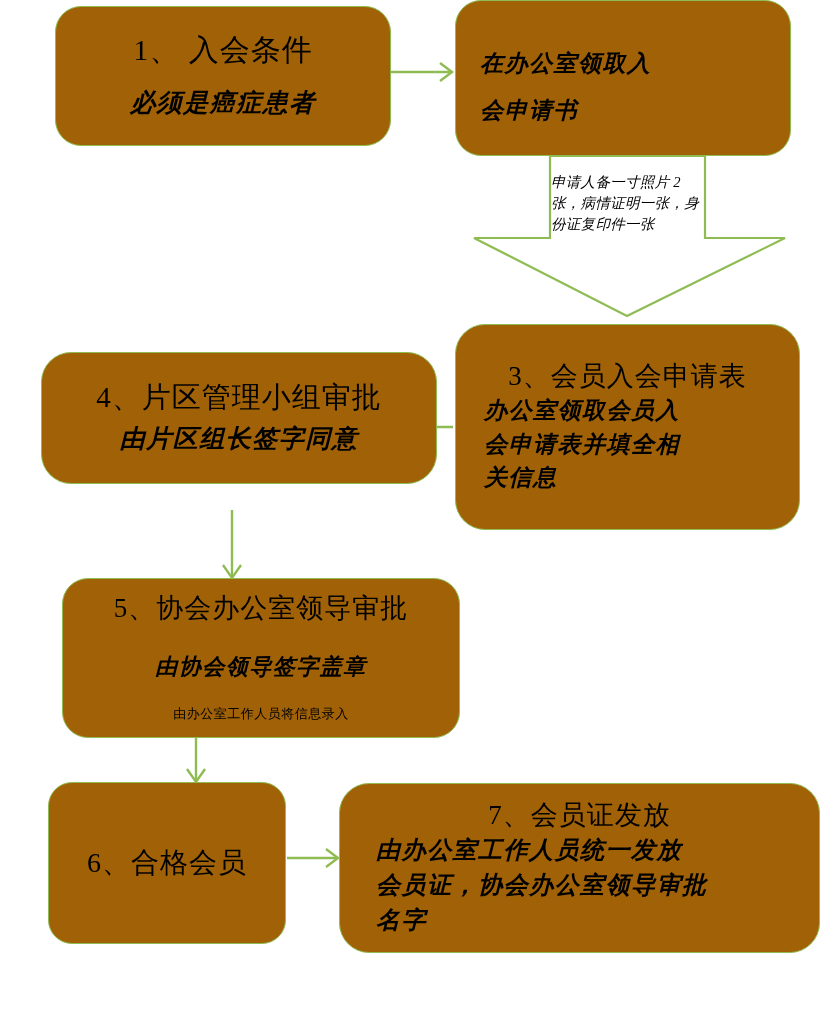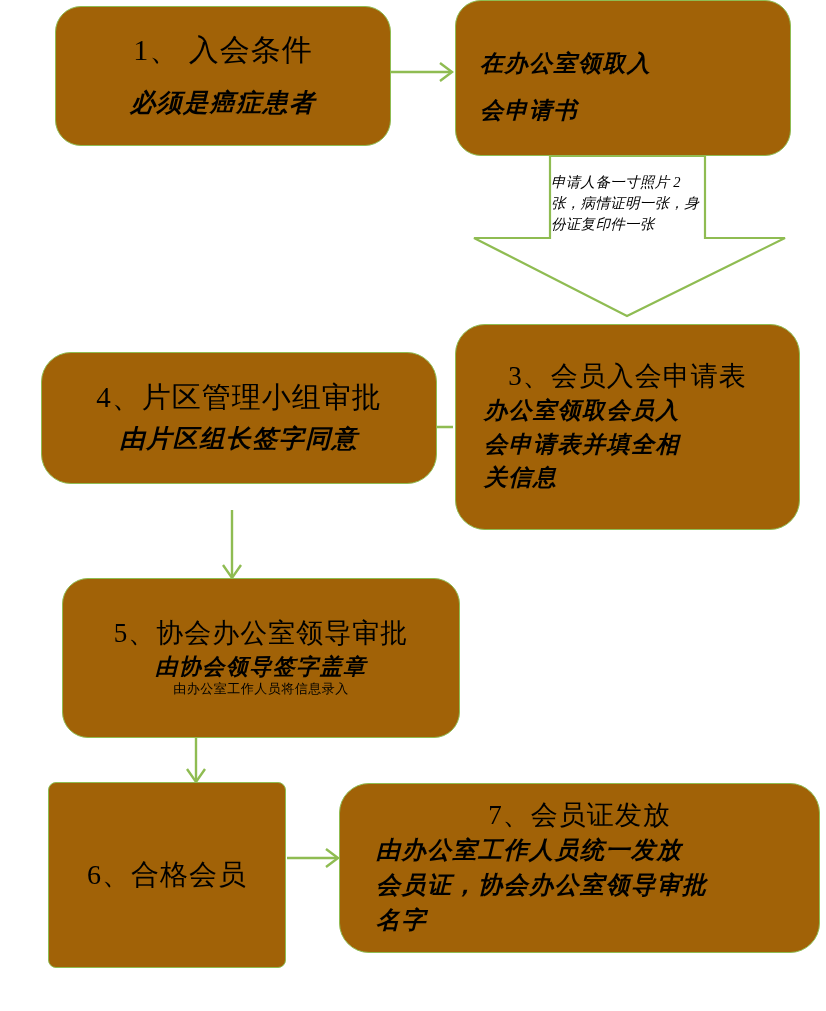--- a/index.html
+++ b/index.html
@@ -53,22 +53,22 @@
     font-size: 13px;
     line-height: 1.3;
     letter-spacing: 0.5px;
   }
 
   
   #node-1 { left: 55px;  top: 6px;   width: 336px; height: 140px; }
   #node-2 { left: 455px; top: 0px;   width: 336px; height: 156px; }
   #node-3 { left: 455px; top: 324px; width: 345px; height: 206px; border-radius: 30px; }
   #node-4 { left: 5px;   top: 352px; width: 396px; height: 132px; border-radius: 30px; margin-left: 36px; }
-  #node-5 { left: 62px;  top: 578px; width: 398px; height: 160px; border-radius: 26px; }
-  #node-6 { left: 48px;  top: 782px; width: 238px; height: 186px; border-radius: 8px; }
+  #node-5 { left: 62px;  top: 578px; width: 398px; height: 160px; border-radius: 26px; gap: 25px; }
+  #node-6 { left: 48px;  top: 782px; width: 238px; height: 162px; border-radius: 24px; }
   #node-7 { left: 339px; top: 783px; width: 481px; height: 170px; border-radius: 30px; }
 
   #node-1 .title-line { font-size: 30px; }
   #node-1 .body-line  { font-size: 25px; margin-top: 20px; }
 
   #node-2 .title-line { font-size: 28px; }
   #node-2 .body-line  { font-size: 23px; margin-top: 18px; width: 100%; text-align: left; padding-left: 14px; box-sizing: border-box; }
 
   #node-3 .title-line { font-size: 27px; }
   #node-3 .body-line  { font-size: 23px; margin-top: 4px; width: 100%; text-align: left; padding-left: 18px; box-sizing: border-box; }

